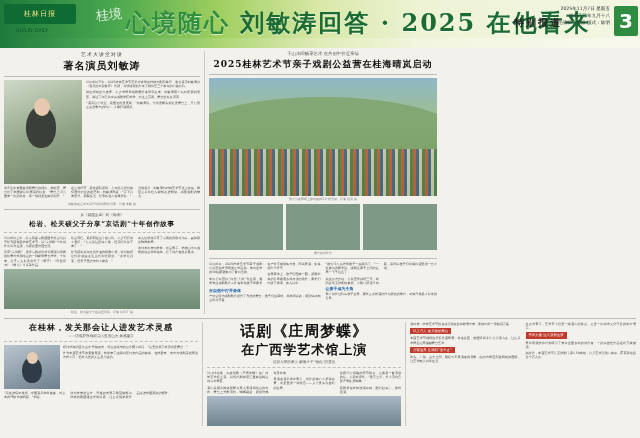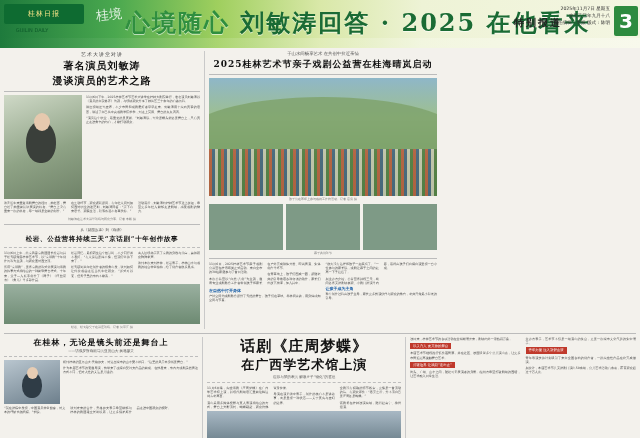--- a/index.html
+++ b/index.html
@@ -17,21 +17,21 @@
 
   
   .masthead {
     position: relative;
     height: 48px;
     background: linear-gradient(90deg,#1e7a3c 0%, #4aa84f 18%, #9fcf5e 34%, #d9e8a8 50%, #eef3d6 66%, #f4f6e2 100%);
     overflow: hidden;
   }
   .mh-left-badge {
     position: absolute; left: 4px; top: 4px;
-    width: 80px; height: 20px;
+    width: 72px; height: 20px;
     background: #0e6b31; color: #ffe98a;
     font-size: 7px; line-height: 20px; text-align: center;
     letter-spacing: 1px;
     border-radius: 2px;
   }
   .mh-left-sub {
     position: absolute; left: 4px; top: 26px;
     width: 56px; font-size: 5px; color: #0d5a2a; text-align: center;
     line-height: 8px;
   }
@@ -207,21 +207,20 @@
     <div class="mh-pagenum">3</div>
     <div class="mh-wave"></div>
   </div>
 
   <div class="body">
     <div class="cols">
 
       <div class="col-left">
         <div class="hl-kicker">艺术大讲堂对讲</div>
         <div class="hl-title" style="font-size:10px">著名演员刘敏涛</div>
-        <div class="hl-title" style="font-size:10px;margin-top:1px">漫谈演员的艺术之路</div>
         <div class="rule"></div>
 
         <div>
           <div class="portrait"></div>
           <div class="txt">
             <p>11月6日下午，2025桂林艺术节艺术大讲堂在桂林大剧院举行，著名演员刘敏涛以《演员的自我修养》为题，与现场观众分享了她从艺三十余年的心路历程。</p>
             <p>讲座现场座无虚席，不少市民和戏剧爱好者早早赶来。刘敏涛用平实而真挚的语言，讲述了自己从中央戏剧学院求学，到走上荧屏、舞台的点点滴滴。</p>
             <p>“演员这个职业，最重要的是真诚。”刘敏涛说，无论是镜头前还是舞台上，只有真正走进角色的内心，才能打动观众。</p>
           </div>
           <div style="clear:both"></div>
@@ -230,21 +229,21 @@
             <p>在互动环节，观众踊跃提问。有年轻人问到如何面对职业的迷茫期，刘敏涛回答：“沉下心来读书、观察生活，积累永远不会辜负你。”</p>
             <p>活动最后，刘敏涛向桂林艺术节送上祝福，希望更多年轻人能够走进剧场，感受戏剧的魅力。</p>
           </div>
           <div class="cap">刘敏涛在艺术大讲堂现场与观众分享。记者 李凯 摄</div>
         </div>
 
         <div class="rule"></div>
 
         <div>
           <div class="sub-kicker">从《梨园故事》到《戏缘》</div>
-          <div class="sub-head">松岩、公益营将持续三天“京话剧”十年创作故事</div>
+          <div class="sub-head">松岩、松天硕父子分享“京话剧”十年创作故事</div>
           <div class="rule-d"></div>
           <div class="txt three">
             <p>11月6日上午，北京风雷京剧团团长松岩与其子松天硕做客桂林艺术节，以“京话剧”十年创作历程为主题，与观众面对面交流。</p>
             <p>所谓“京话剧”，是将京剧的程式化表演与话剧的叙事方式相结合的一种新型舞台样式。十年来，父子二人联手创作了《网子》《缂丝箭衣》《角儿》等多部作品。</p>
             <p>松岩回忆，最初萌生这个想法时，不少同行并不看好。“有人说这是四不像，但我们坚持下来了。”</p>
             <p>松天硕则从年轻创作者的视角出发，谈到如何让传统戏曲走近当代年轻观众。“形式可以变，但骨子里的东西不能丢。”</p>
             <p>两人还现场示范了京剧的身段与念白，赢得观众阵阵掌声。</p>
             <p>谈到本次来到桂林，松岩表示，桂林山水与戏剧的结合非常独特，给了创作者很多灵感。</p>
           </div>
           <div class="ph-wide" style="margin-top:2px"></div>
@@ -288,21 +287,21 @@
           <p>整个创作过程由孩子主导，家长更多扮演伙伴与观众的角色，老师只做最小程度的引导。</p>
         </div>
       </div>
     </div>
 
     <div class="rule" style="margin:4px 0 3px"></div>
 
     <div class="cols bottom">
 
       <div class="col-left">
-        <div class="bot-title">在桂林，无论是镜头前还是舞台上</div>
+        <div class="bot-title">在桂林，发关那会让人进发艺术灵感</div>
         <div class="bot-sub">——访俄罗斯戏剧导演亚历山大·奥格廖夫</div>
         <div class="rule-d"></div>
         <div class="mini-portrait"></div>
         <div class="txt">
           <p>初到桂林的亚历山大·奥格廖夫，对这座城市的山水赞不绝口。“这里的风景本身就是舞台。”</p>
           <p>作为本届艺术节的受邀导演，他带来了改编自契诃夫作品的新戏。在他看来，东西方戏剧虽然表达方式不同，但对人性的关注是共通的。</p>
         </div>
         <div style="clear:both"></div>
         <div class="txt three">
           <p>“我在排练中发现，中国演员非常勤奋，对文本的理解也很细腻。”他说。</p>

